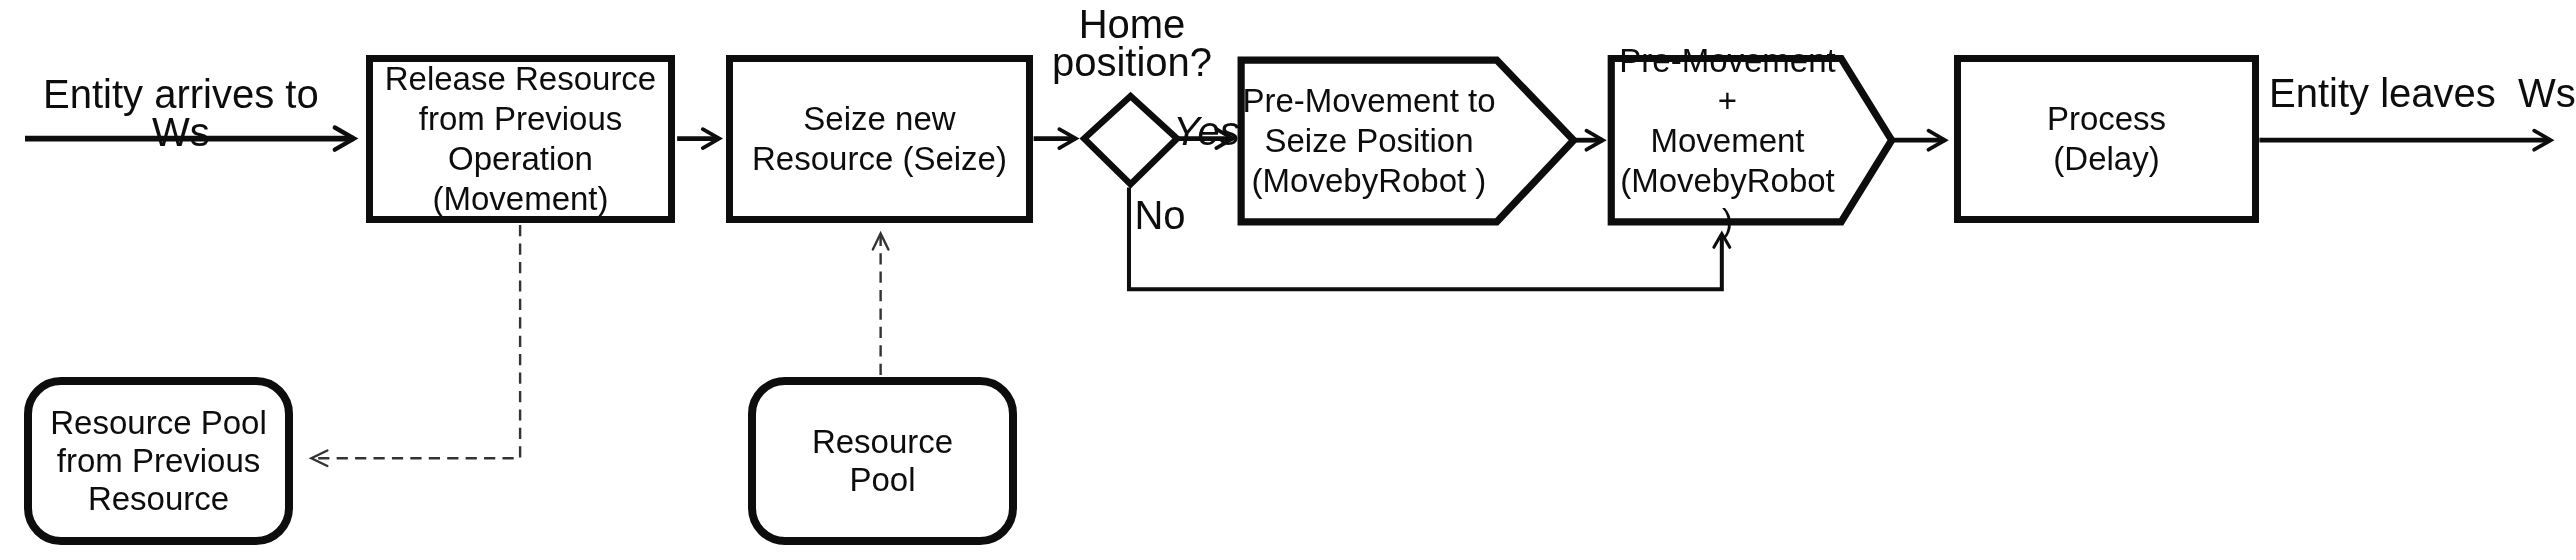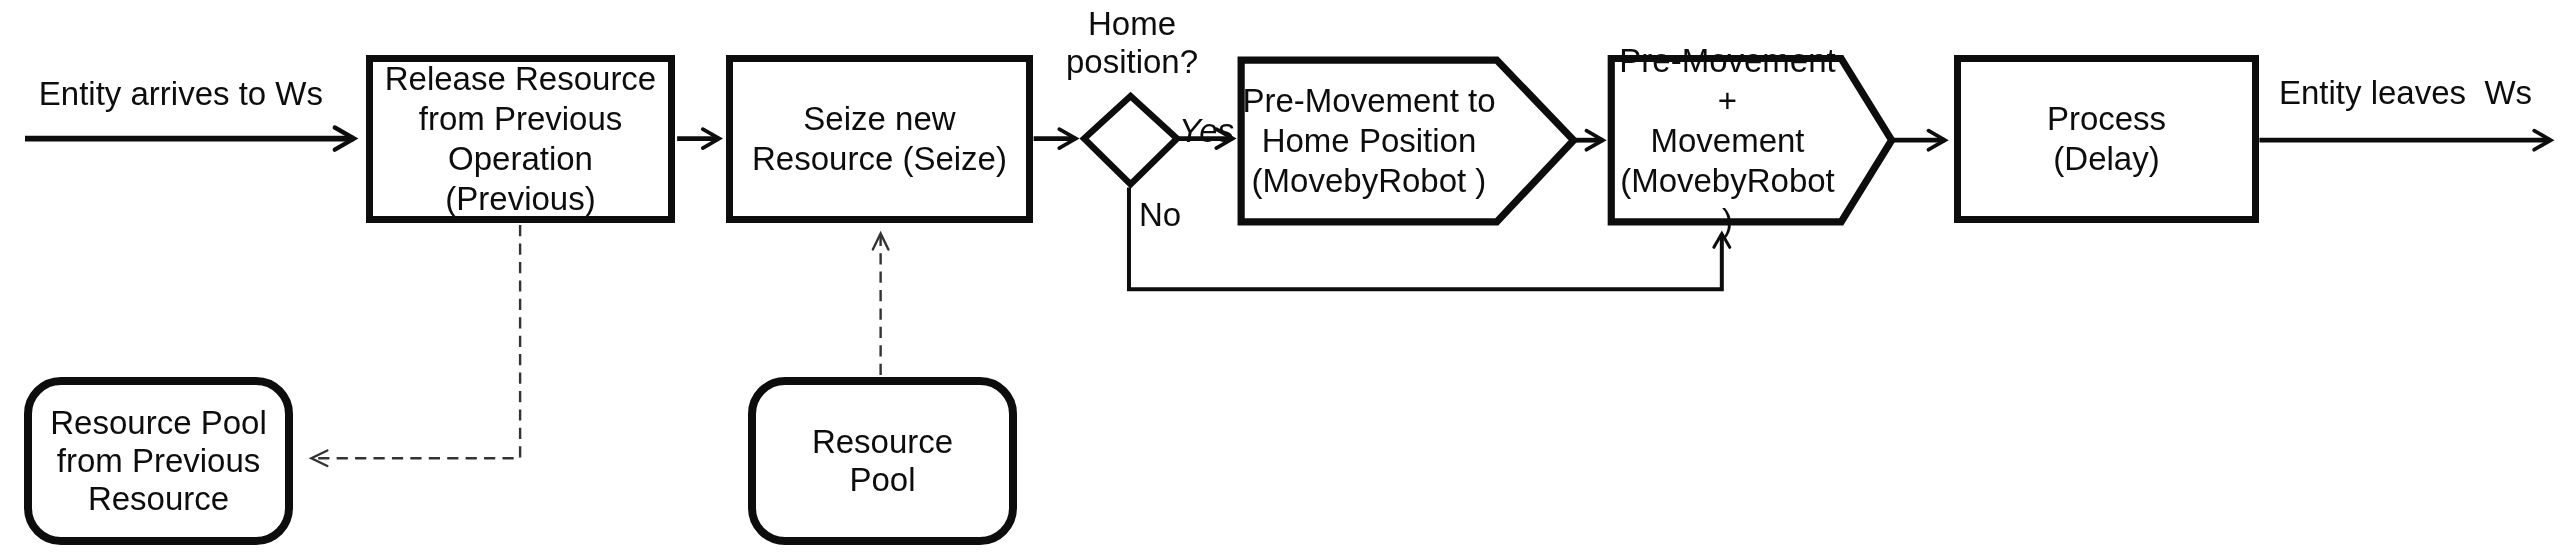--- a/index.html
+++ b/index.html
@@ -10,21 +10,21 @@
   .layer{position:absolute;left:0;top:0;width:2576px;height:560px;}
   .node{
     position:absolute;display:flex;flex-direction:column;justify-content:center;
     align-items:center;text-align:center;font-size:33px;line-height:40px;
     box-sizing:border-box;background:#ffffff;
   }
   .rectnode{border:7.2px solid #0d0d0d;}
   .roundnode{border:8px solid #0d0d0d;border-radius:37px;line-height:38px;}
   .ghost{background:transparent;border:none;justify-content:center;}
   .edge-label{
-    position:absolute;font-size:33px;line-height:38px;text-align:center;
+    position:absolute;font-size:40px;line-height:38px;text-align:center;
     white-space:pre-line;
   }
   .keep-spaces{white-space:pre;}
   .line{display:block;}
 </style>
 </head>
 <body>
 
 <div class="canvas">
 
@@ -52,36 +52,36 @@
 
     <polygon points="1410,120 1468,173 1410,230 1352,173" fill="#ffffff" stroke="#0d0d0d" stroke-width="8"></polygon>
 
     <polygon points="1548,75 1867,75 1963,175 1867,277 1548,277" fill="#ffffff" stroke="#0d0d0d" stroke-width="9"></polygon>
     <polygon points="2010,73 2297,73 2360,175 2297,277 2010,277" fill="#ffffff" stroke="#0d0d0d" stroke-width="9"></polygon>
   </svg>
 
   <div class="node rectnode" style="left:366px;top:55px;width:309px;height:168px;">
     <span class="line">Release Resource</span>
     <span class="line">from Previous</span>
-    <span class="line">Operation (Previous)</span>
+    <span class="line">Operation (Movement)</span>
   </div>
 
   <div class="node rectnode" style="left:726px;top:55px;width:307px;height:168px;">
     <span class="line">Seize new</span>
     <span class="line">Resource (Seize)</span>
   </div>
 
   <div class="node rectnode" style="left:1954px;top:55px;width:305px;height:168px;text-align:right;">
     <span class="line">Process</span>
     <span class="line">(Delay)</span>
   </div>
 
   <div class="node ghost" style="left:1241px;top:60px;width:256px;height:162px;">
     <span class="line">Pre-Movement to</span>
-    <span class="line">Home Position</span>
+    <span class="line">Seize Position</span>
     <span class="line">(MovebyRobot )</span>
   </div>
 
   <div class="node ghost" style="left:1612px;top:59px;width:231px;height:164px;">
     <span class="line">Pre-Movement +</span>
     <span class="line">Movement</span>
     <span class="line">(MovebyRobot )</span>
   </div>
 
   <div class="node roundnode" style="left:24px;top:377px;width:269px;height:168px;">

